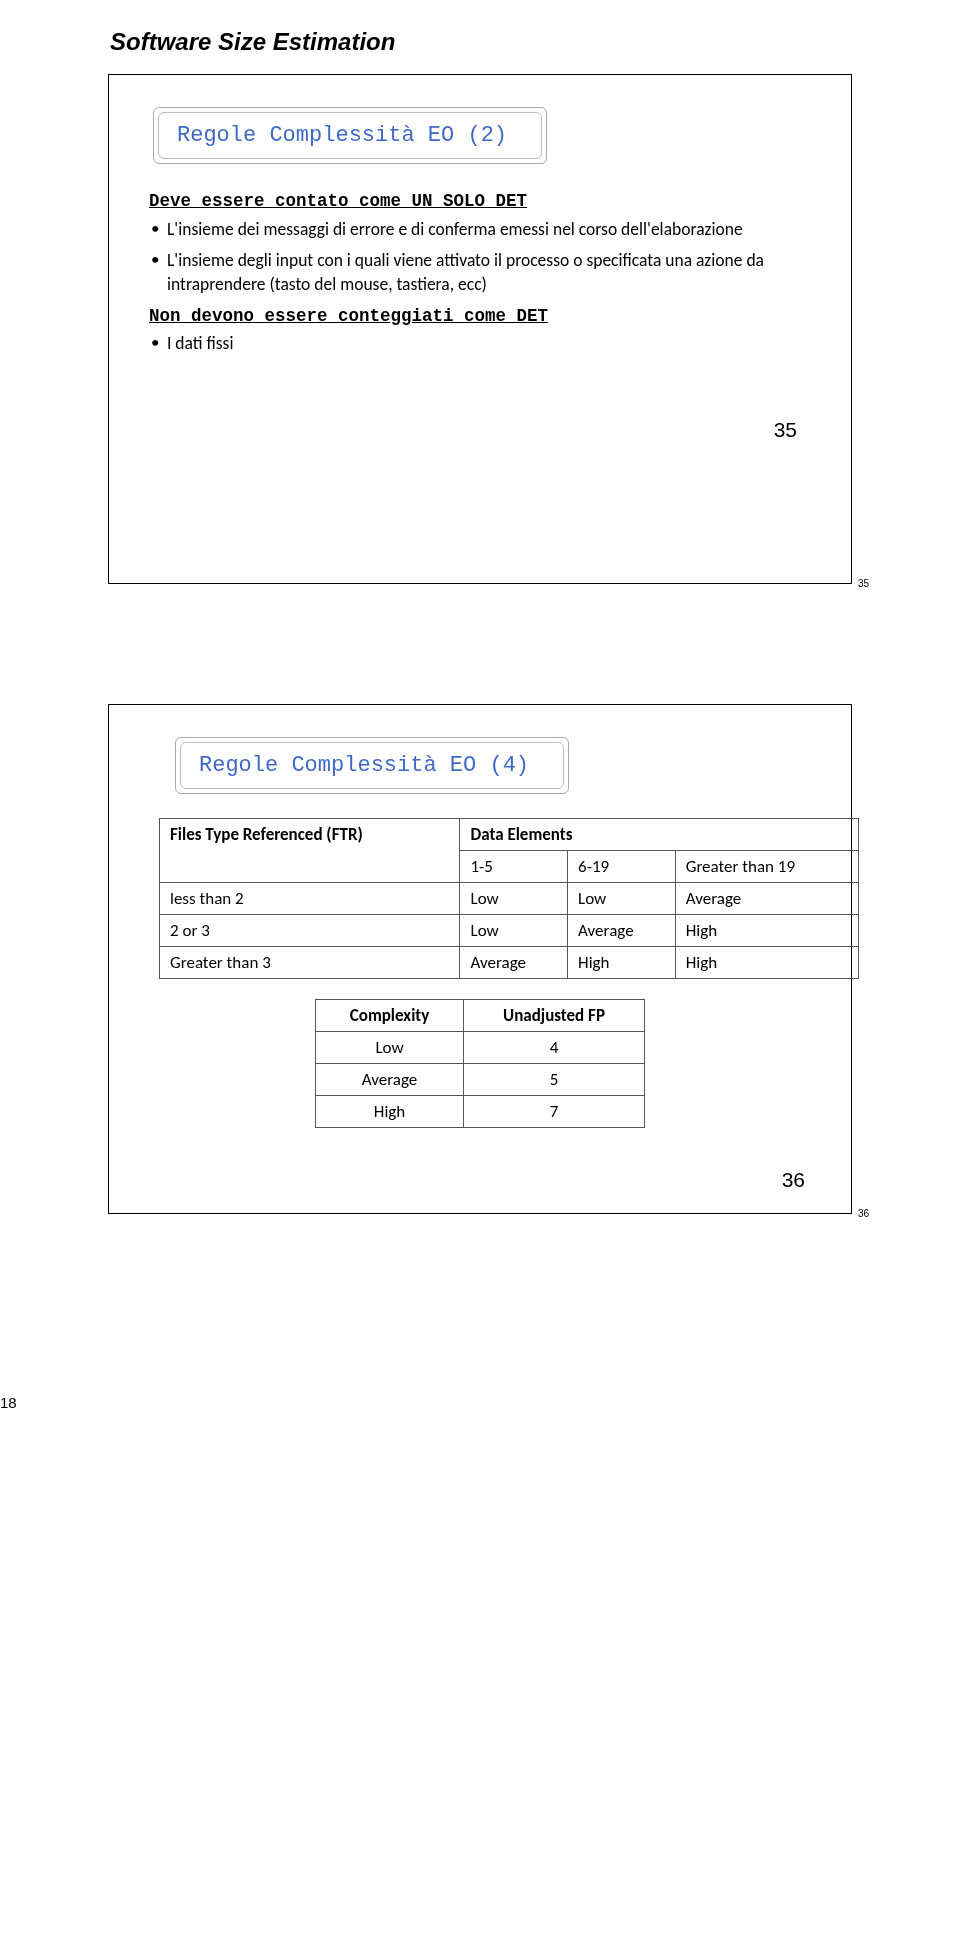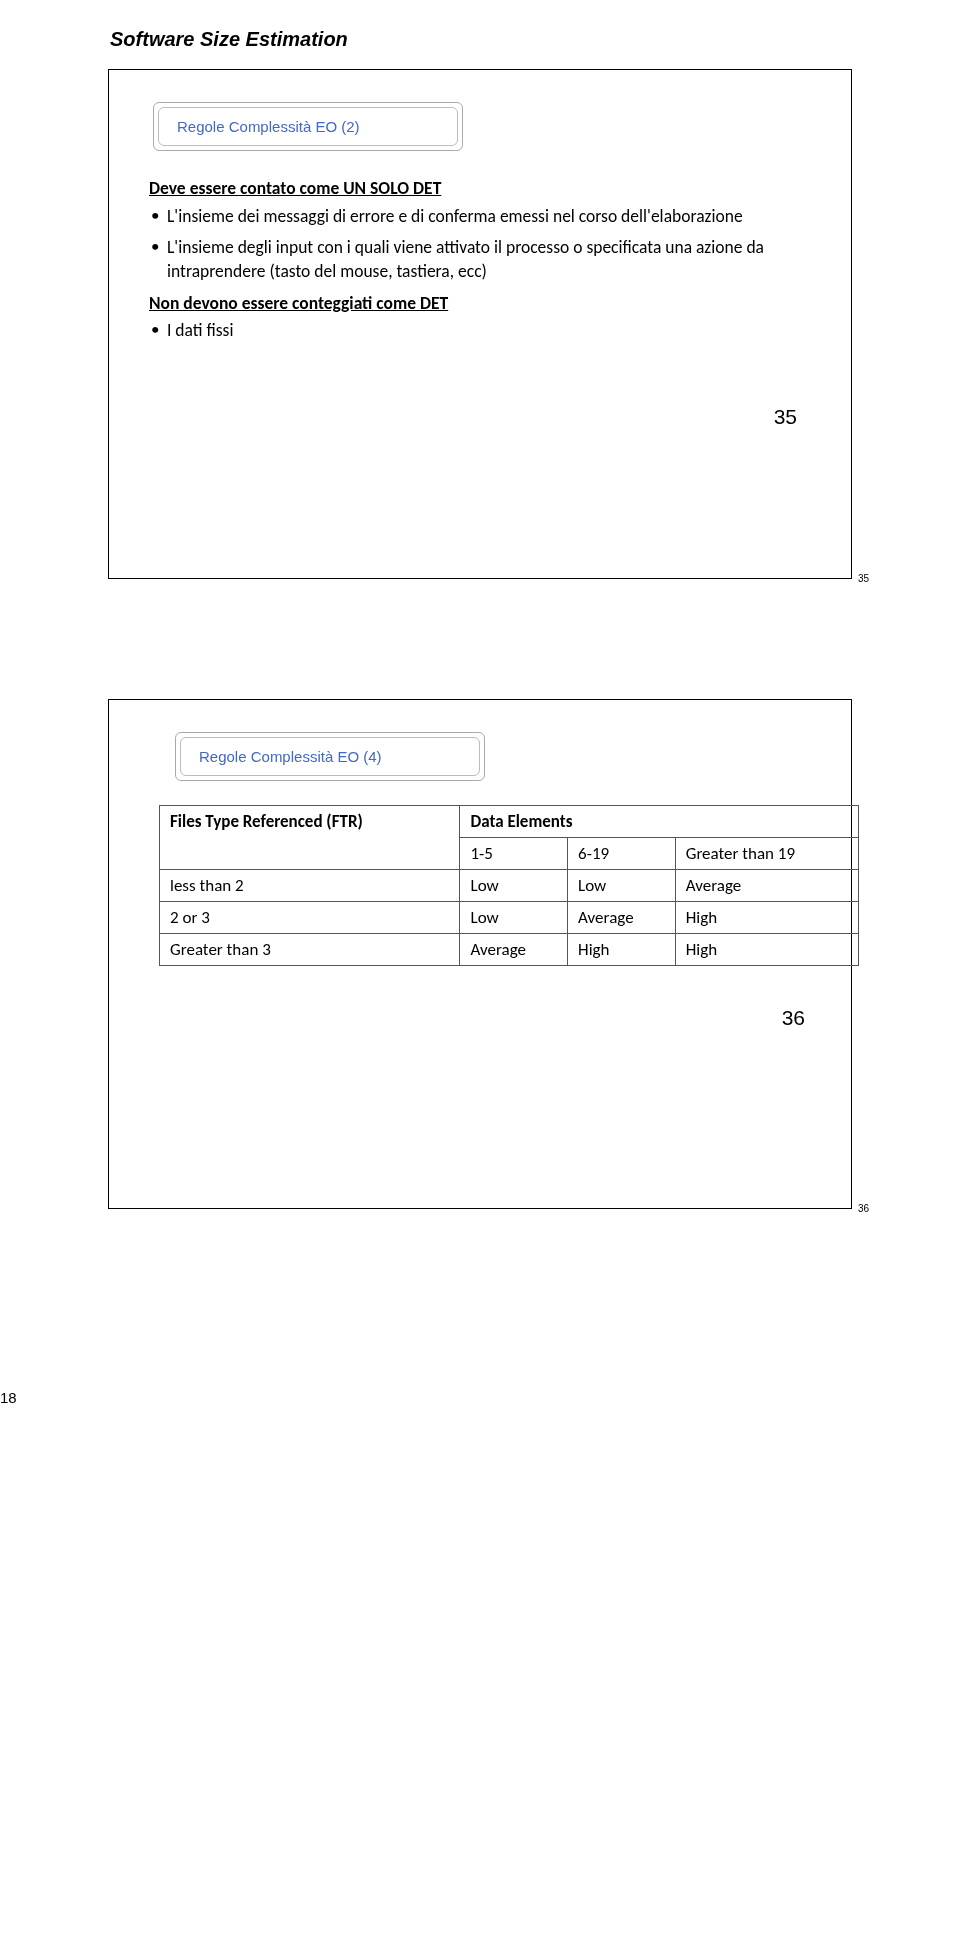--- a/index.html
+++ b/index.html
@@ -6,21 +6,21 @@
   body {
     width: 960px;
     background: #fff;
     font-family: "Segoe UI", Arial, sans-serif;
     color: #000;
   }
   .page-header {
     font-family: Arial, sans-serif;
     font-weight: bold;
     font-style: italic;
-    font-size: 20px;
+    font-size: 24px;
     padding: 28px 0 18px 110px;
   }
   .slide-frame {
     border: 1px solid #000;
     margin: 0 108px 120px 108px;
     background: #fff;
     position: relative;
     padding: 26px 36px 20px 36px;
     min-height: 510px;
   }
@@ -32,33 +32,34 @@
     margin: 6px 0 18px 8px;
   }
   .title-box-inner {
     border: 1px solid #bcbcbc;
     border-radius: 6px;
     padding: 10px 34px 10px 18px;
     min-width: 300px;
   }
   .title-text {
     color: #4169c8;
-    font-size: 15px;
-    font-family: Liberation Sans, sans-serif;
+    font-size: 22px;
+    font-family: Liberation Mono, monospace;
   }
   .content {
     font-family: Calibri, Arial, sans-serif;
     font-size: 17.5px;
     line-height: 1.35;
     padding: 0 8px 0 4px;
   }
   .sub-head {
     font-weight: bold;
     text-decoration: underline;
     margin: 8px 0 4px 0;
+    font-family: Liberation Mono, monospace;
   }
   .bullets {
     list-style: none;
     padding: 0;
     margin: 0;
   }
   .bullets > li {
     position: relative;
     padding-left: 18px;
     margin: 4px 0 8px 0;
@@ -176,18 +177,38 @@
     </tr>
     <tr>
       <td>Greater than 3</td>
       <td>Average</td>
       <td>High</td>
       <td>High</td>
     </tr>
   </tbody>
     </table>
 
+  <table class="fp-table">
+    <tbody>
+        <tr>
+      <th>Complexity</th>
+      <th>Unadjusted FP</th>
+    </tr>
+    <tr>
+      <td>Low</td>
+      <td>4</td>
+    </tr>
+    <tr>
+      <td>Average</td>
+      <td>5</td>
+    </tr>
+    <tr>
+      <td>High</td>
+      <td>7</td>
+    </tr>
+  </tbody>
+    </table>
 
   <div class="slide-num" style="margin-top:40px;">36</div>
   <div class="tiny-num">36</div>
 </div>
 
 <div class="footer-num">18</div>
 
 </body></html>

